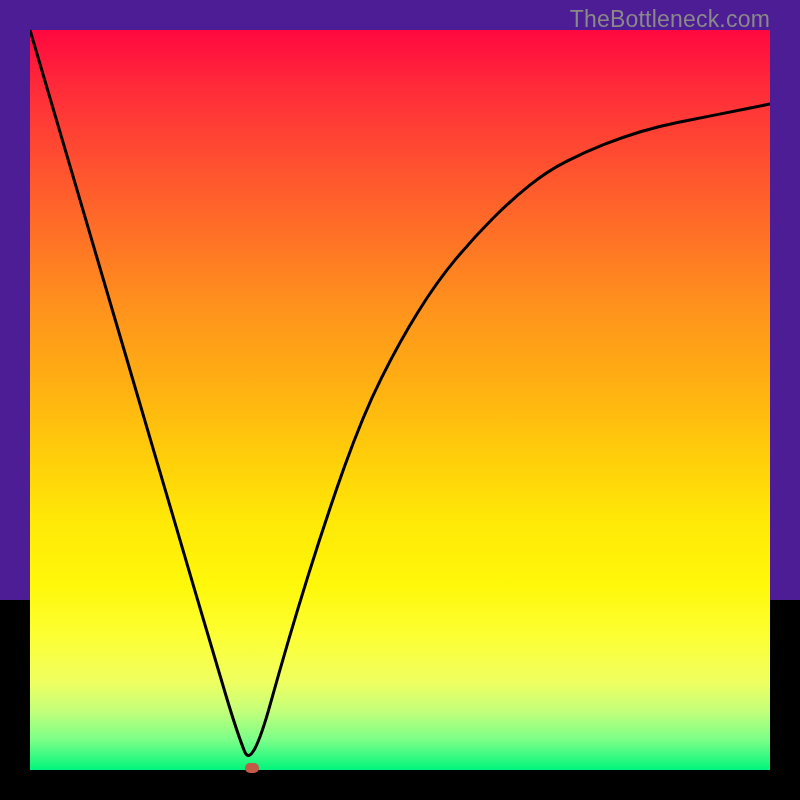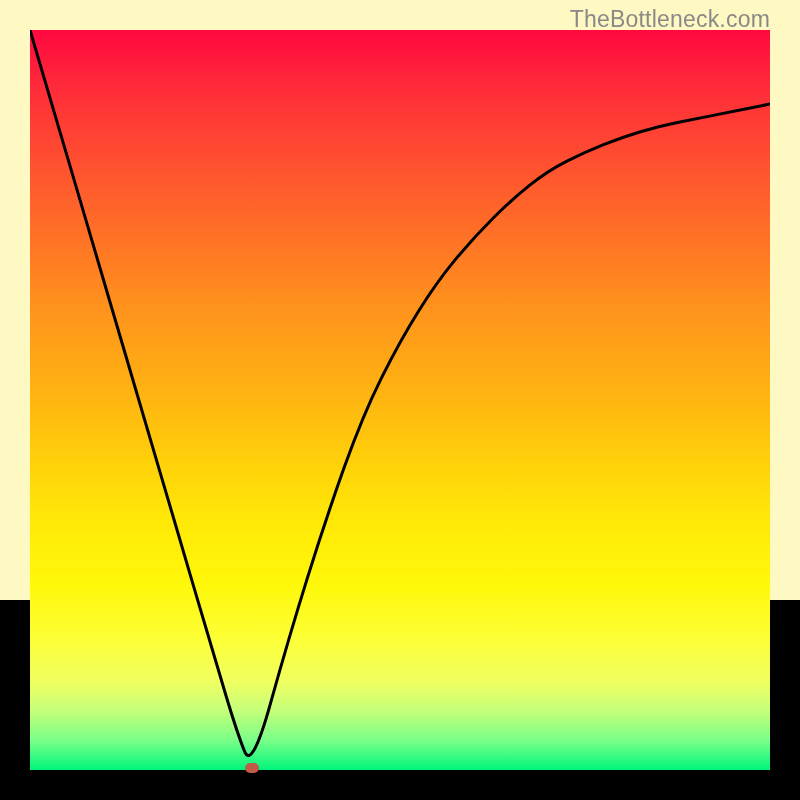--- a/index.html
+++ b/index.html
@@ -8,21 +8,21 @@
     width: 800px;
     height: 800px;
     background: #000;
     font-family: Arial, Helvetica, sans-serif;
     overflow: hidden;
   }
   .frame {
     position: relative;
     width: 800px;
     height: 600px;
-    background: #fef9c3;
+    background: #4c1d95;
   }
   .plot-area {
     position: absolute;
     left: 30px;
     top: 30px;
     width: 740px;
     height: 740px;
     background: linear-gradient(to bottom,
       #ff083f 0%,
       #ff2c39 8%,

